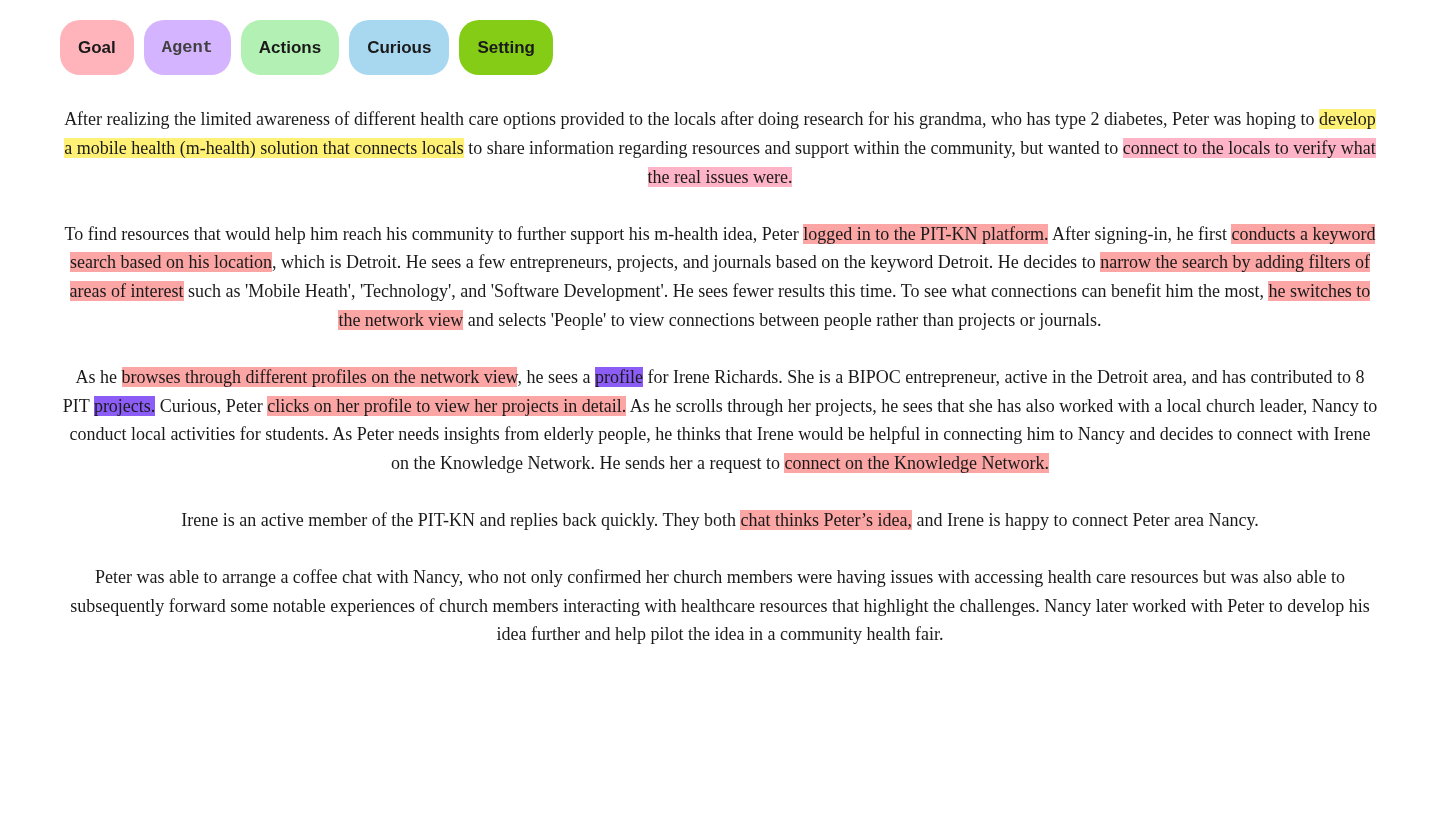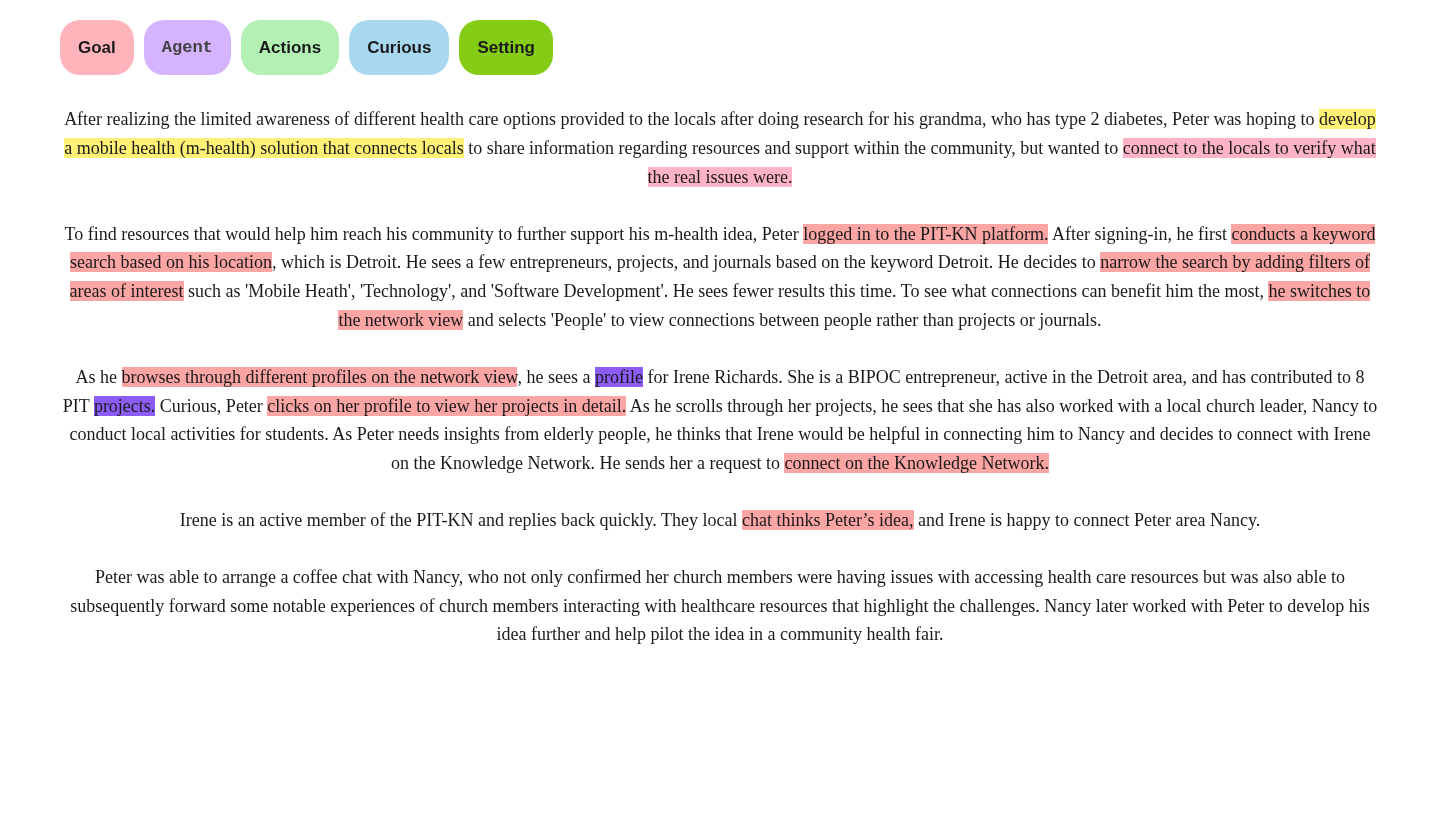--- a/index.html
+++ b/index.html
@@ -69,20 +69,20 @@
 
   <p>
     <span>To find resources that would help him reach his community to further support his m-health idea, Peter </span><span class="hl-blue">logged in to the PIT-KN platform.</span><span> After signing-in, he first </span><span class="hl-blue">conducts a keyword search based on his location</span><span>, which is Detroit. He sees a few entrepreneurs, projects, and journals based on the keyword Detroit. He decides to </span><span class="hl-blue">narrow the search by adding filters of areas of interest</span><span> such as 'Mobile Heath', 'Technology', and 'Software Development'. He sees fewer results this time. To see what connections can benefit him the most, </span><span class="hl-blue">he switches to the network view</span><span> and selects 'People' to view connections between people rather than projects or journals.</span>
   </p>
 
   <p>
     <span>As he </span><span class="hl-blue">browses through different profiles on the network view</span><span>, he sees a </span><span class="hl-green">profile</span><span> for Irene Richards. She is a BIPOC entrepreneur, active in the Detroit area, and has contributed to 8 PIT </span><span class="hl-green">projects.</span><span> Curious, Peter </span><span class="hl-blue">clicks on her profile to view her projects in detail.</span><span> As he scrolls through her projects, he sees that she has also worked with a local church leader, Nancy to conduct local activities for students. As Peter needs insights from elderly people, he thinks that Irene would be helpful in connecting him to Nancy and decides to connect with Irene on the Knowledge Network. He sends her a request to </span><span class="hl-blue">connect on the Knowledge Network.</span>
   </p>
 
   <p>
-    <span>Irene is an active member of the PIT-KN and replies back quickly. They local </span><span class="hl-blue">chat thinks Peter’s idea,</span><span> and Irene is happy to connect Peter area Nancy.</span>
+    <span>Irene is an active member of the PIT-KN and replies back quickly. They both </span><span class="hl-blue">chat thinks Peter’s idea,</span><span> and Irene is happy to connect Peter area Nancy.</span>
   </p>
 
   <p>
     <span>Peter was able to arrange a coffee chat with Nancy, who not only confirmed her church members were having issues with accessing health care resources but was also able to subsequently forward some notable experiences of church members interacting with healthcare resources that highlight the challenges. Nancy later worked with Peter to develop his idea further and help pilot the idea in a community health fair.</span>
   </p>
 
 </div>
 
 </body></html>

